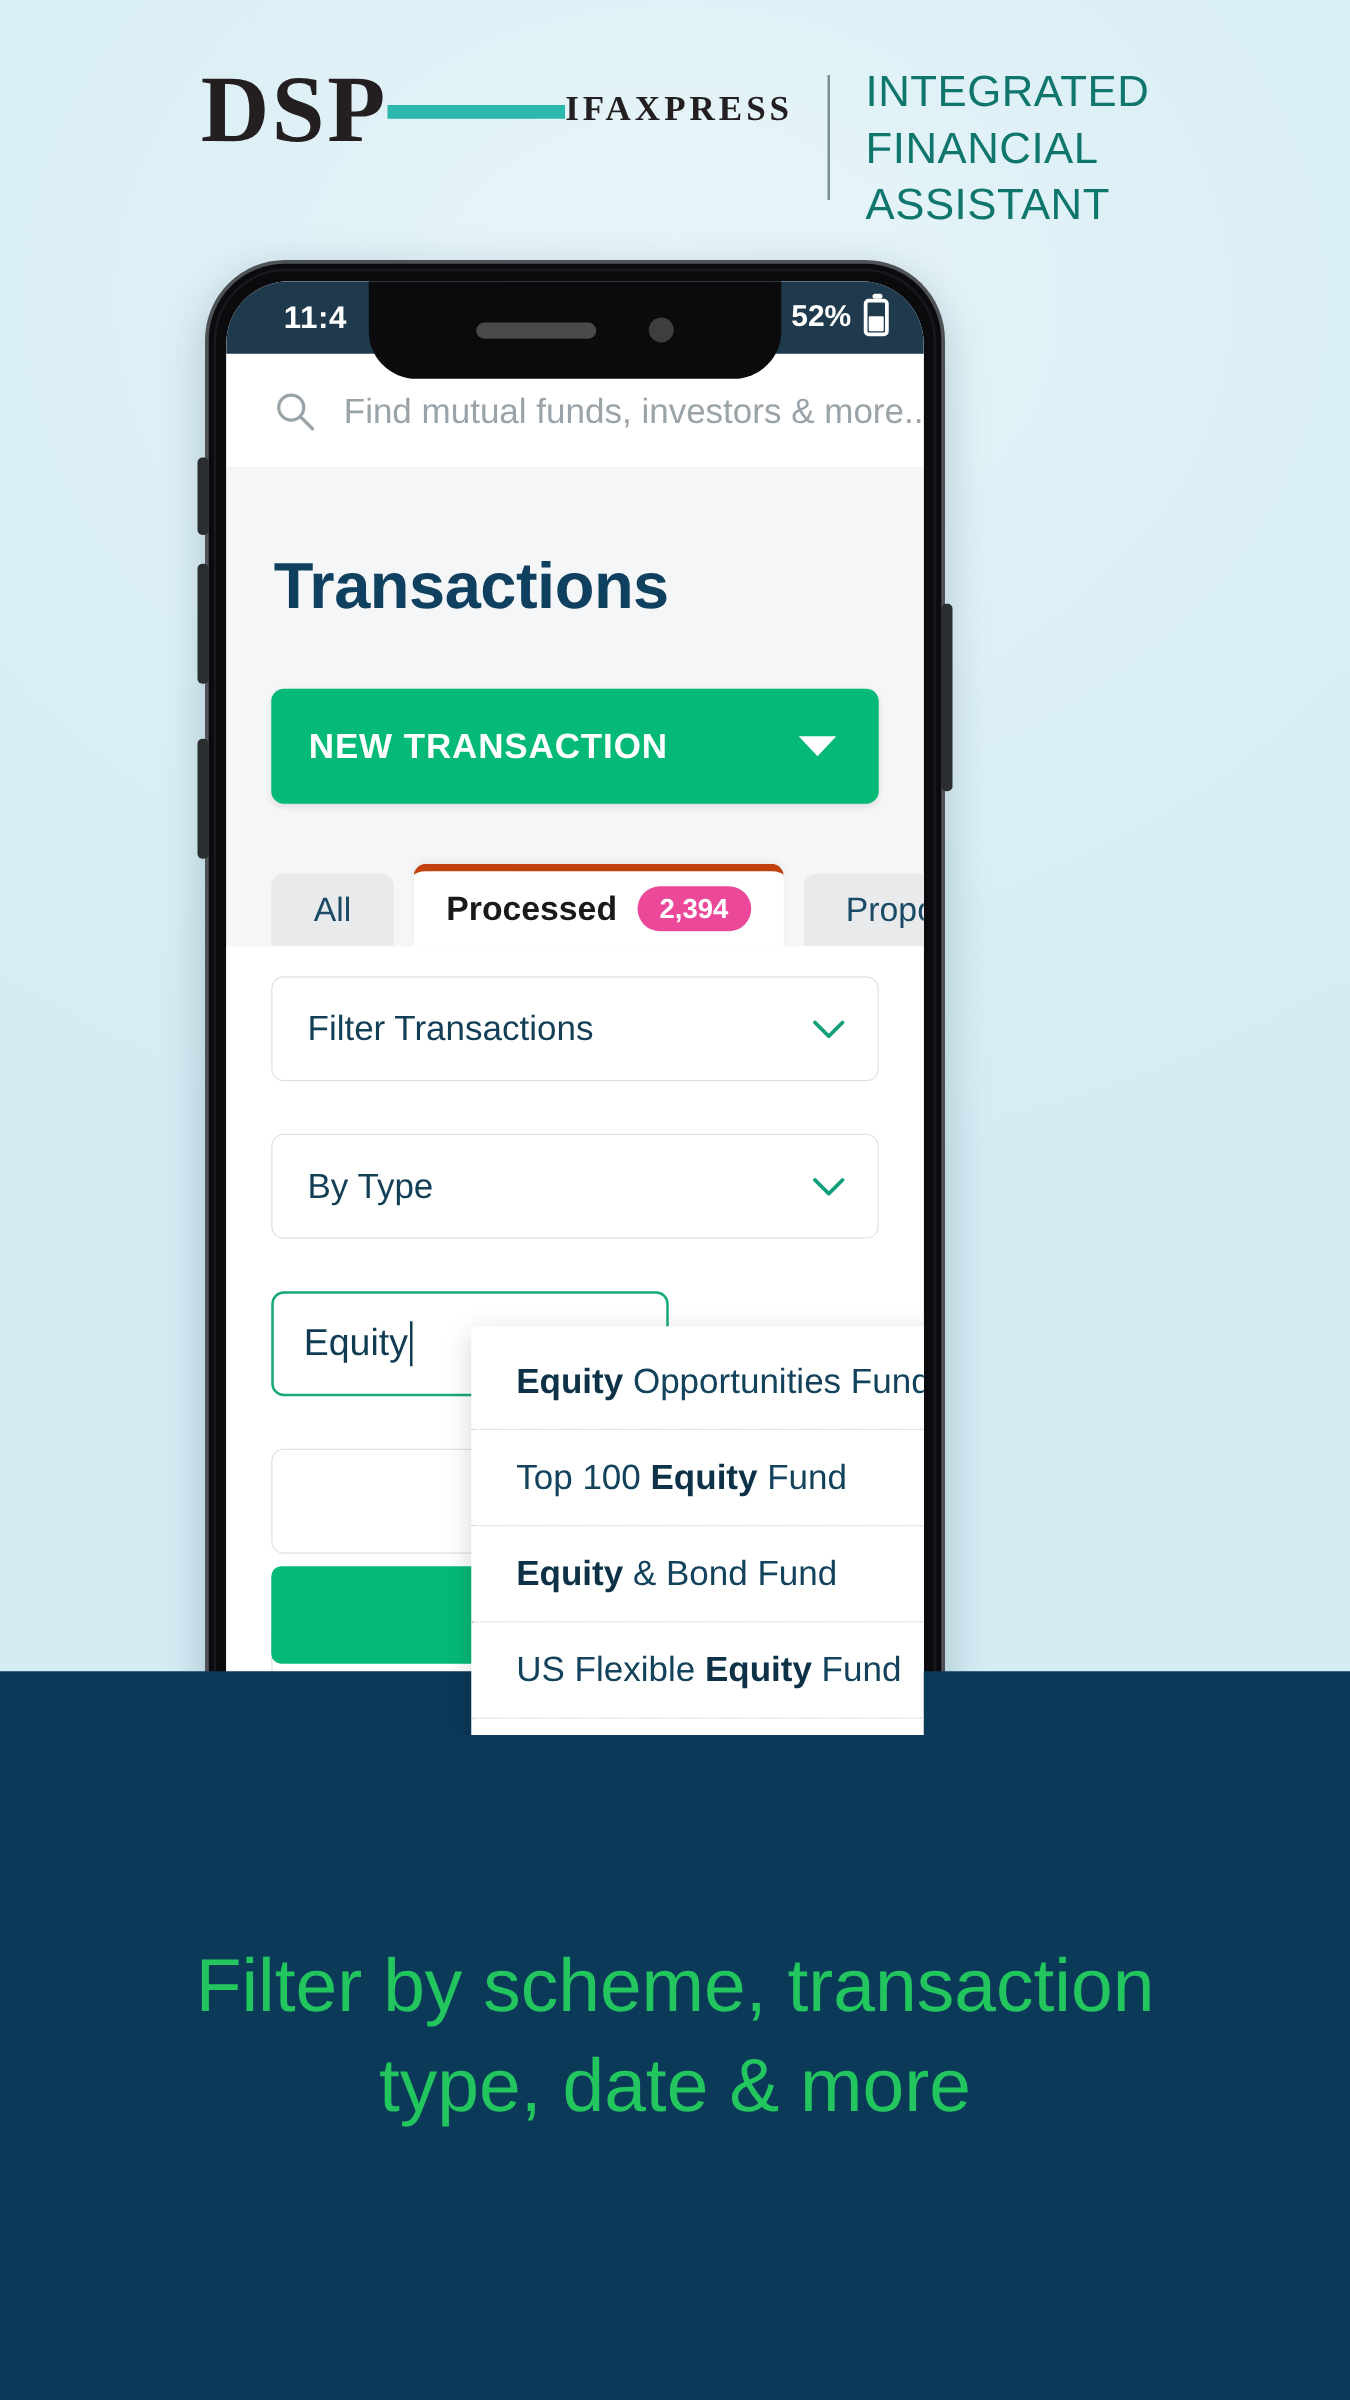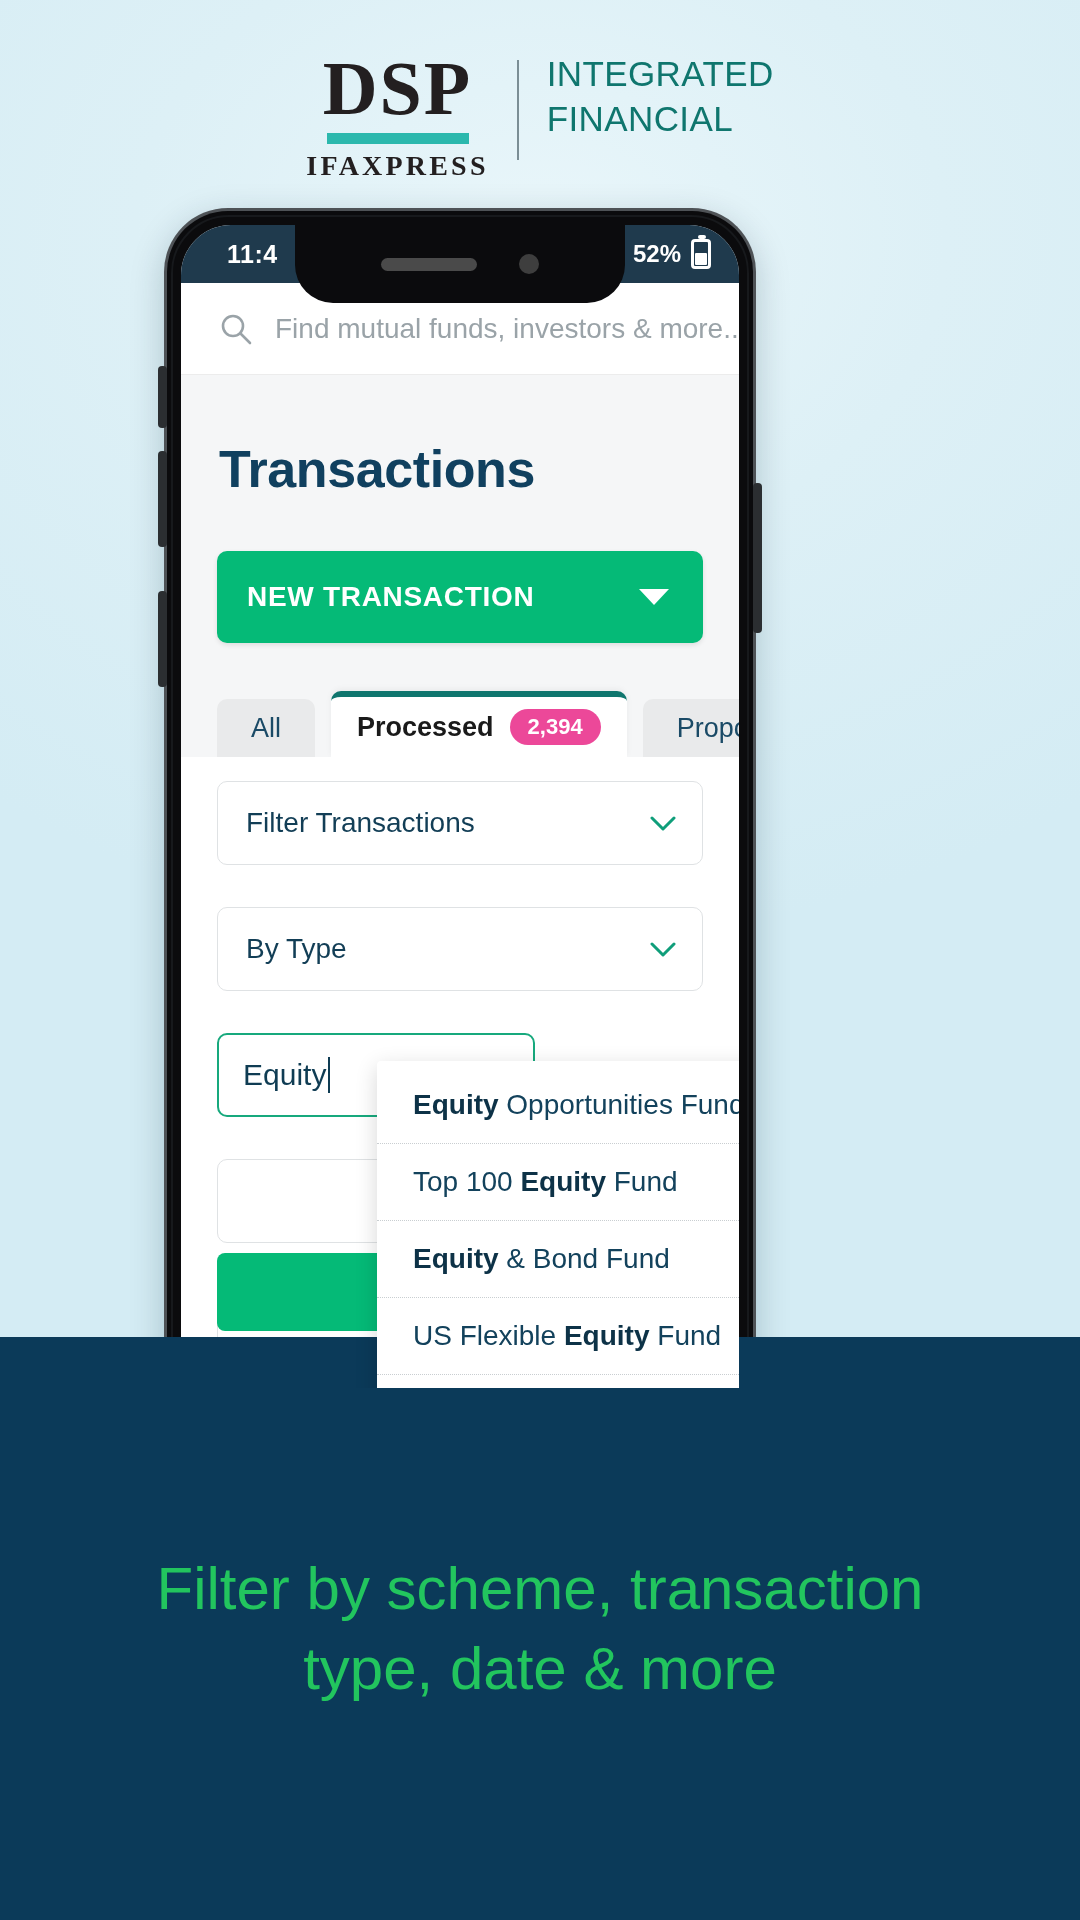--- a/index.html
+++ b/index.html
@@ -15,21 +15,21 @@
   .promo {
     position: absolute; left: 0; top: 0; width: 1080px; height: 1337px;
     background: radial-gradient(ellipse 900px 700px at 50% 18%, #e9f6fa 0%, #ddf0f6 45%, #d4ecf4 100%);
   }
 
   
   .logo-lockup {
     position: absolute; left: 0; top: 52px; width: 1080px;
     display: flex; justify-content: center; align-items: flex-start;
   }
-  .logo-left { display: flex; flex-direction: column; align-items: center; padding-right: 28px; }
+  .logo-left { display: flex; align-items: center; padding-right: 28px; }
   .logo-dsp {
     font-family: "Liberation Serif", serif;
     font-weight: 700;
     font-size: 76px;
     letter-spacing: 2px;
     color: #231f20;
     line-height: 0.95;
   }
   .logo-rule { width: 142px; height: 11px; background: #2bb8ad; margin: 9px 0 6px 0; }
   .logo-ifax {
@@ -123,21 +123,21 @@
   .caret-white { width: 0; height: 0; border-left: 15px solid transparent; border-right: 15px solid transparent; border-top: 16px solid #fff; }
 
   
   .tabs { display: flex; align-items: flex-end; margin: 48px 0 0 36px; gap: 16px; height: 66px; }
   .tab {
     background: #e9eaeb; border-radius: 10px 10px 0 0; height: 58px;
     display: flex; align-items: center; justify-content: center; gap: 16px;
     padding: 0 34px; color: #1a4a66; font-size: 27px; white-space: nowrap;
   }
   .tab.active {
-    background: #ffffff; height: 66px; border-top: 6px solid #0f766e;
+    background: #ffffff; height: 66px; border-top: 6px solid #c2410c;
     color: #1a1a1a; font-weight: 700; box-shadow: 0 -2px 6px rgba(0,0,0,0.05);
     padding: 0 26px;
   }
   .tab-badge {
     background: #ec4899; color: #fff; font-size: 22px; font-weight: 700;
     border-radius: 22px; padding: 7px 18px; line-height: 1;
   }
 
   
   .card { background: #fff; margin: 0; padding: 24px 36px 0 36px; min-height: 660px; position: relative; }
@@ -198,20 +198,21 @@
 <div class="logo-lockup">
   <div class="logo-left">
     <div class="logo-dsp">DSP</div>
     <div class="logo-rule"></div>
     <div class="logo-ifax">IFAXPRESS</div>
   </div>
   <div class="logo-divider"></div>
   <div class="logo-right">
     <div>INTEGRATED</div>
     <div>FINANCIAL</div>
+    <div>ASSISTANT</div>
   </div>
 </div>
 
 <div class="phone">
   <div class="btn-side btn-vol-up"></div>
   <div class="btn-side btn-vol-dn"></div>
   <div class="btn-side btn-extra"></div>
   <div class="btn-side btn-power"></div>
 
   <div class="screen">

